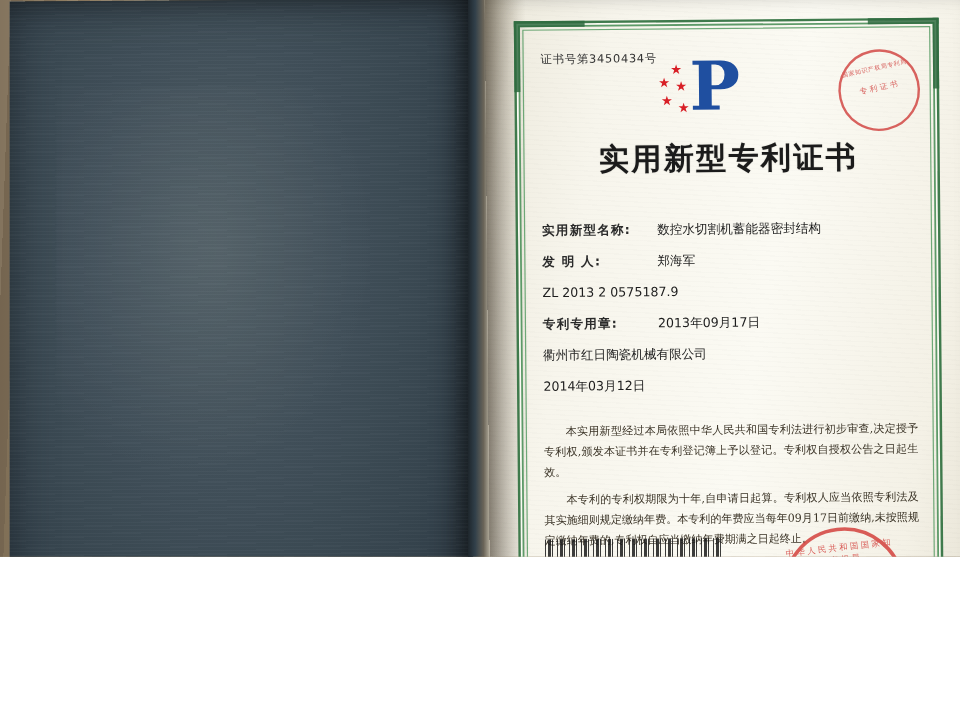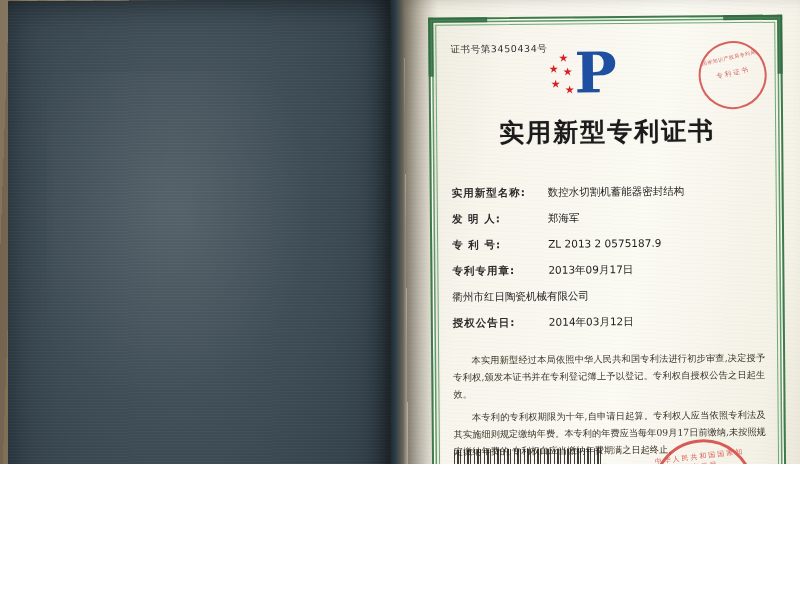--- a/index.html
+++ b/index.html
@@ -368,32 +368,30 @@
       <div class="fields">
         <div class="field-row">
           <div class="field-label">实用新型名称:</div>
           <div class="field-value">数控水切割机蓄能器密封结构</div>
         </div>
         <div class="field-row">
           <div class="field-label">发 明 人:</div>
           <div class="field-value">郑海军</div>
         </div>
         <div class="field-row">
-          <div class="field-label">专 利 号:</div>
           <div class="field-value">ZL 2013 2 0575187.9</div>
         </div>
         <div class="field-row">
           <div class="field-label">专利专用章:</div>
           <div class="field-value">2013年09月17日</div>
         </div>
         <div class="field-row">
           <div class="field-value">衢州市红日陶瓷机械有限公司</div>
         </div>
         <div class="field-row">
-          <div class="field-label">授权公告日:</div>
           <div class="field-value">2014年03月12日</div>
         </div>
       </div>
 
       <div class="body-text">
         <p>本实用新型经过本局依照中华人民共和国专利法进行初步审查,决定授予专利权,颁发本证书并在专利登记簿上予以登记。专利权自授权公告之日起生效。</p>
         <p>本专利的专利权期限为十年,自申请日起算。专利权人应当依照专利法及其实施细则规定缴纳年费。本专利的年费应当每年09月17日前缴纳,未按照规定缴纳年费的,专利权自应当缴纳年费期满之日起终止。</p>
         <p>专利证书记载专利权登记时的法律状况。专利权的转移、质押、无效、终止、恢复和专利权人的姓名或名称、国籍、地址变更等事项记载在专利登记簿上。</p>
       </div>
 

